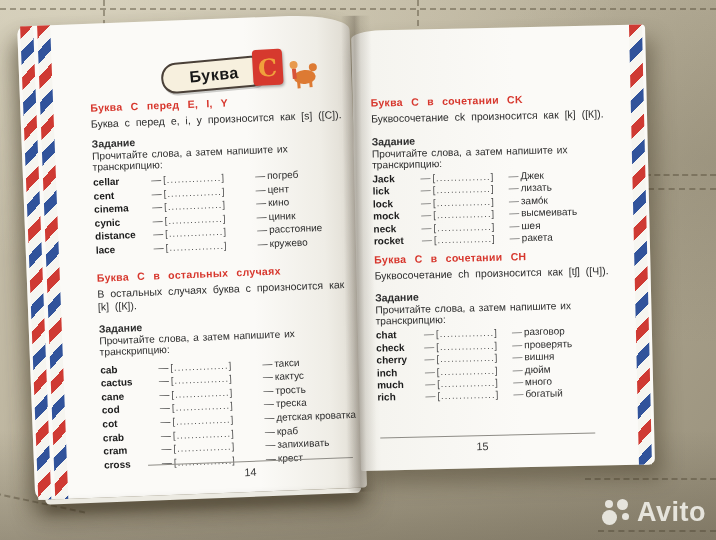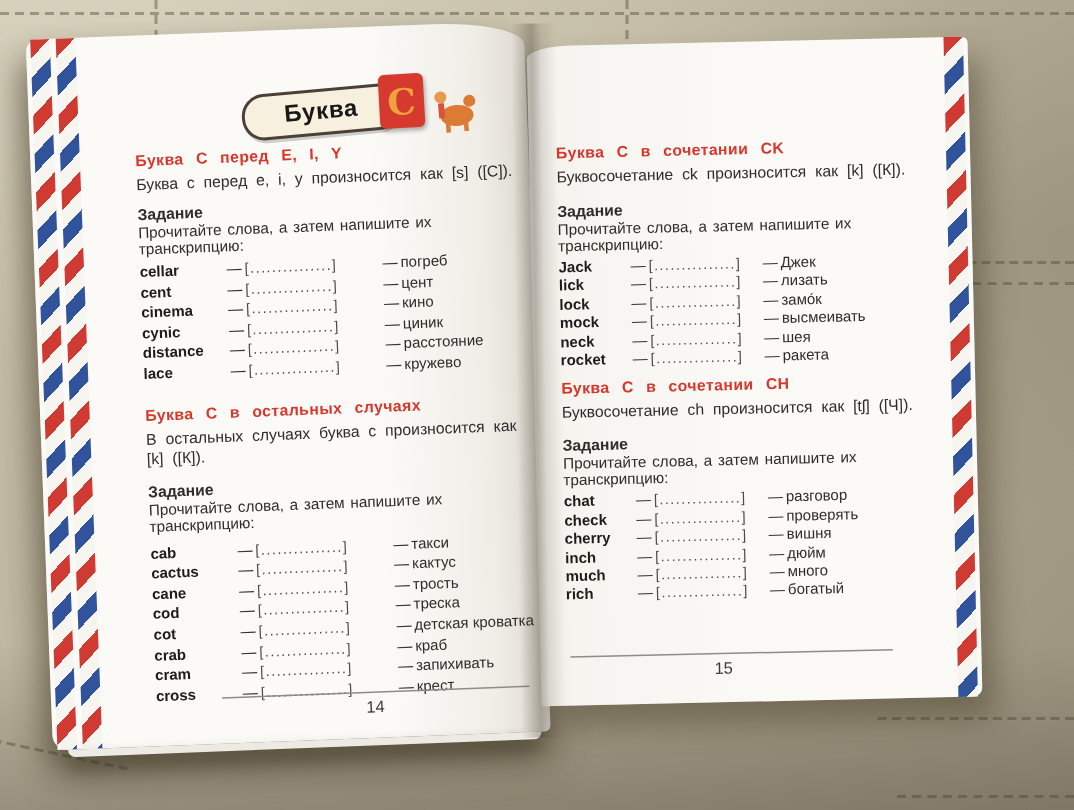--- a/index.html
+++ b/index.html
@@ -378,14 +378,23 @@
 
       <div class="pagefoot pf-right">
         <div class="rule"></div>
         <div>15</div>
       </div>
     </div>
 
     <div class="gutter"></div>
   </div>
 
+  <div class="avito">
+    <span class="avito-logo">
+      <span class="al-d1"></span>
+        <span class="al-d2"></span>
+        <span class="al-d3"></span>
+        <span class="al-d4"></span>
+    </span>
+    <span class="avito-text">Avito</span>
+  </div>
 
 </div>
 
 </body></html>

